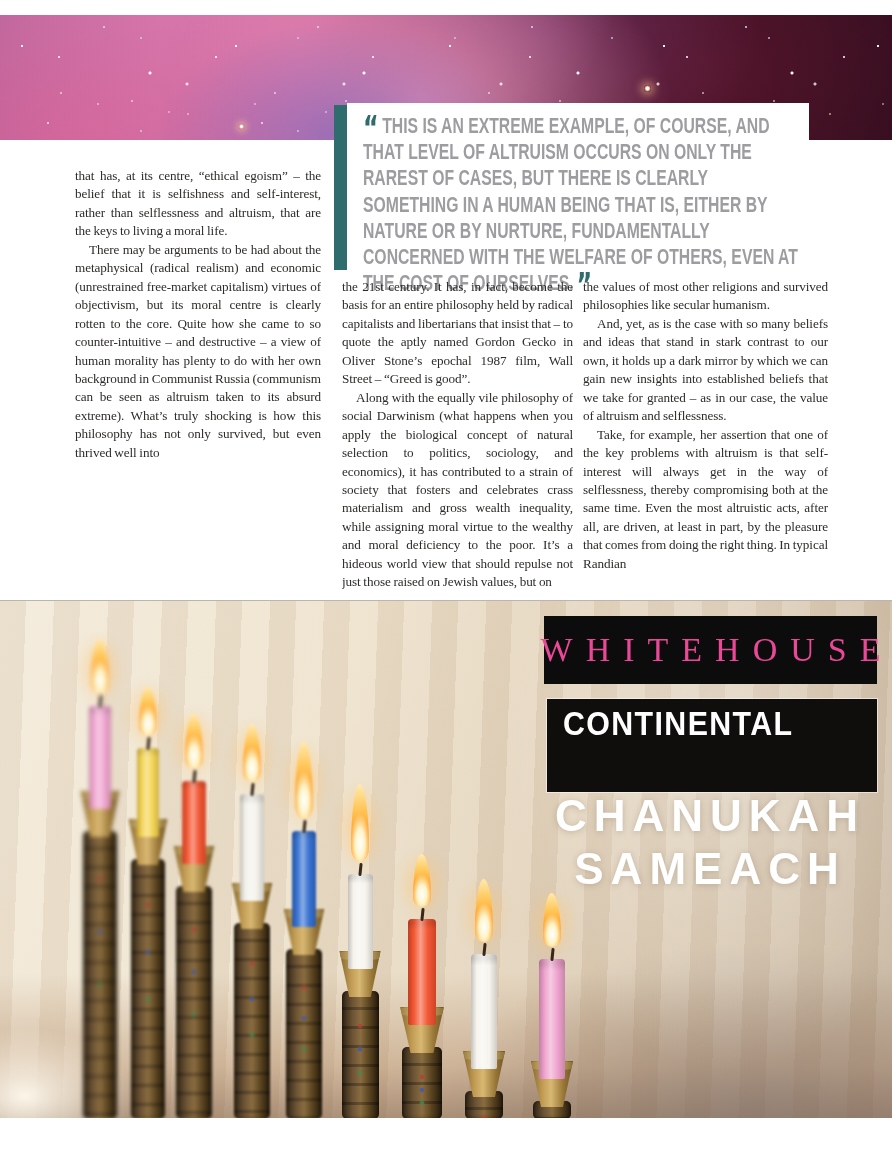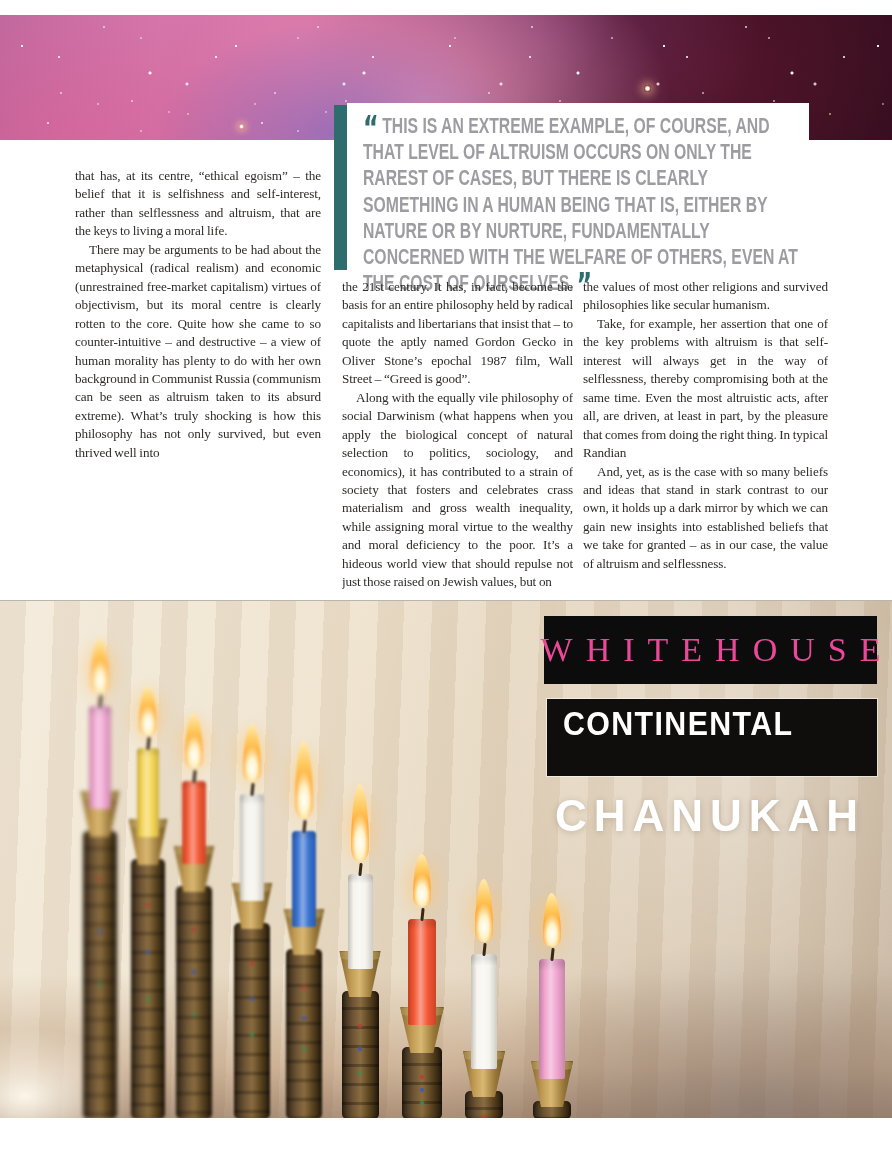--- a/index.html
+++ b/index.html
@@ -135,21 +135,21 @@
   
   .whitehouse-box {
     position:absolute; left:544px; top:15px; width:333px; height:68px;
     background:#0c0c0c; display:flex; align-items:center; justify-content:center;
   }
   .whitehouse-text {
     color:#ec4899; font-family:"Liberation Serif", serif;
     font-size:34px; letter-spacing:13px; text-indent:13px; font-weight:500;
   }
   .continental-box {
-    position:absolute; left:547px; top:98px; width:330px; height:77px;
+    position:absolute; left:547px; top:98px; width:330px; height:93px;
     background:#100e0d; box-shadow:0 0 0 1px rgba(255,255,255,0.55);
     padding:8px 14px 6px 16px;
   }
   .continental-line1 {
     color:#ffffff; font-family:"Liberation Sans", sans-serif; font-weight:bold;
     font-size:33px; letter-spacing:1.5px; line-height:34px;
     transform:scaleX(0.92); transform-origin:0 50%; width:109%; white-space:nowrap;
   }
   .continental-row { display:flex; align-items:flex-end; margin-top:-2px; }
   .linen-text {
@@ -205,22 +205,22 @@
   <div class="col col-1">
     <p>that has, at its centre, “ethical egoism” – the belief that it is selfishness and self-interest, rather than selflessness and altruism, that are the keys to living a moral life.</p>
     <p class="indent">There may be arguments to be had about the metaphysical (radical realism) and economic (unrestrained free-market capitalism) virtues of objectivism, but its moral centre is clearly rotten to the core. Quite how she came to so counter-intuitive – and destructive – a view of human morality has plenty to do with her own background in Communist Russia (communism can be seen as altruism taken to its absurd extreme). What’s truly shocking is how this philosophy has not only survived, but even thrived well into</p>
   </div>
   <div class="col col-2">
     <p>the 21st century.  It has, in fact, become the basis for an entire philosophy held by radical capitalists and libertarians that insist that – to quote the aptly named Gordon Gecko in Oliver Stone’s epochal 1987 film, Wall Street – “Greed is good”.</p>
     <p class="indent">Along with the equally vile philosophy of social Darwinism (what happens when you apply the biological concept of natural selection to politics, sociology, and economics), it has contributed to a strain of society that fosters and celebrates crass materialism and gross wealth inequality, while assigning moral virtue to the wealthy and moral deficiency to the poor. It’s a hideous world view that should repulse not just those raised on Jewish values, but on</p>
   </div>
   <div class="col col-3">
     <p>the values of most other religions and survived philosophies like secular humanism.</p>
+    <p class="indent">And, yet, as is the case with so many beliefs and ideas that stand in stark contrast to our own, it holds up a dark mirror by which we can gain new insights into established beliefs that we take for granted – as in our case, the value of altruism and selflessness.</p>
     <p class="indent">Take, for example, her assertion that one of the key problems with altruism is that self-interest will always get in the way of selflessness, thereby compromising both at the same time. Even the most altruistic acts, after all, are driven, at least in part, by the pleasure that comes from doing the right thing. In typical Randian</p>
-    <p class="indent">And, yet, as is the case with so many beliefs and ideas that stand in stark contrast to our own, it holds up a dark mirror by which we can gain new insights into established beliefs that we take for granted – as in our case, the value of altruism and selflessness.</p>
   </div>
 
   <div class="photo" id="menorah-photo">
 
     <div class="candle-unit" style="left: 55px; width: 90px; filter: blur(2px);">
         <div class="glow" style="left: 11px; top: 19px; width: 68px; height: 100px;"></div>
         <div class="stem" style="left: 28px; top: 230px; width: 34px; height: 288px;"></div>
         <div class="cup" style="left: 22px; top: 190px; width: 46px;"></div>
         <div class="candle-body" style="left: 34px; top: 105px; width: 22px; height: 103px; background: rgb(242, 163, 208);">
           <div class="candle-shade"></div>
@@ -311,17 +311,18 @@
       <div class="whitehouse-box">
       <div class="whitehouse-text">WHITEHOUSE</div>
     </div>
 
     <div class="continental-box">
       <div class="continental-line1">CONTINENTAL</div>
     </div>
 
     <div class="greeting">
       <div>CHANUKAH</div>
+      <div>SAMEACH</div>
     </div>
   </div>
 
 
 </div>
 
 </body></html>

